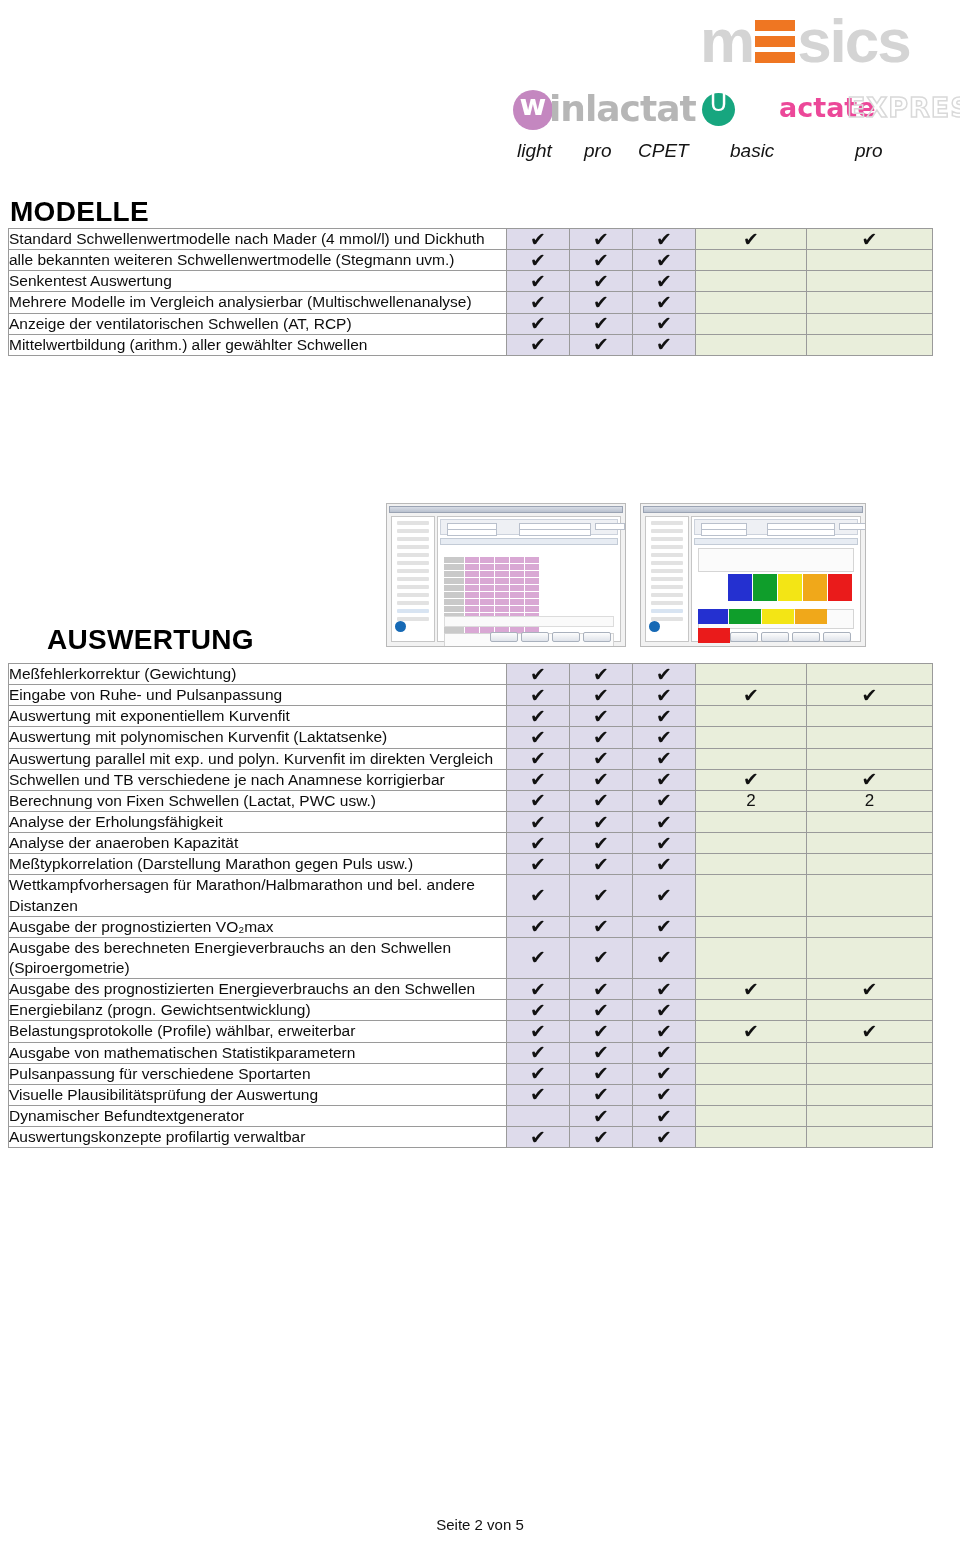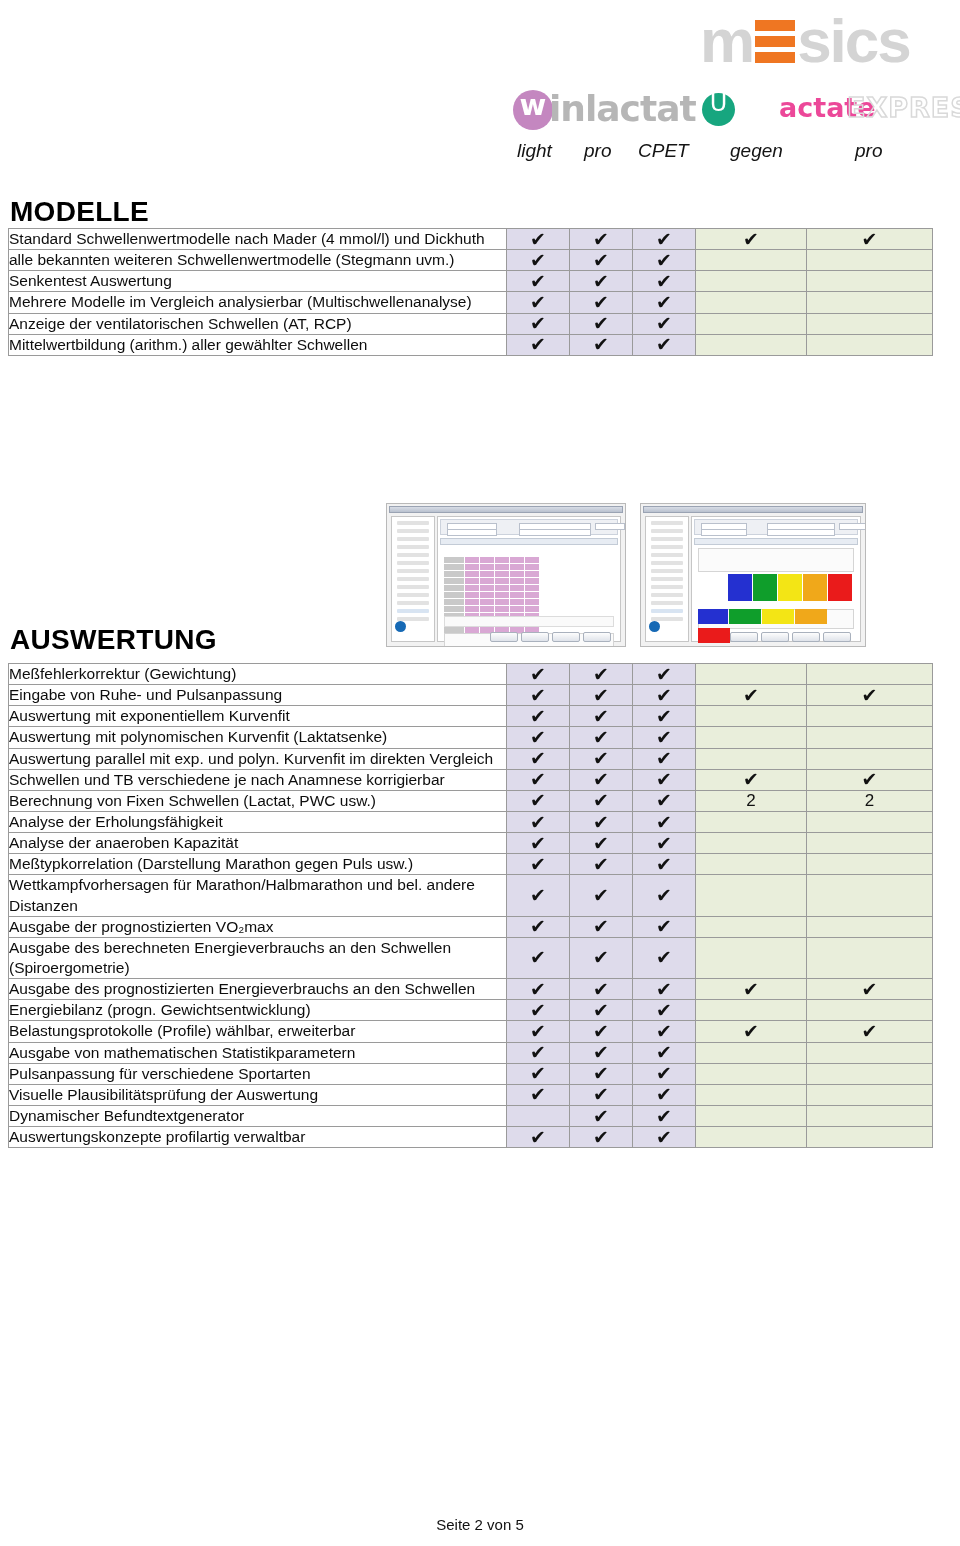--- a/index.html
+++ b/index.html
@@ -61,21 +61,21 @@
   .edition{position:absolute;font-style:italic;font-size:19px;color:#141414;}
   .ed-light{left:517px;} .ed-pro1{left:584px;} .ed-cpet{left:638px;}
   .ed-basic{left:730px;} .ed-pro2{left:855px;}
 
   
   .section-title{
     font-size:28px;font-weight:bold;letter-spacing:.3px;
     position:absolute;left:10px;
   }
   #title-modelle{top:196px;}
-  #title-auswertung{top:624px;}
+  #title-auswertung{top:624px;margin-left:37px;}
 
   
   table.feat{
     position:absolute;left:8px;border-collapse:collapse;
     table-layout:fixed;width:924px;
     font-size:15.5px;
   }
   #tbl-modelle{top:228px;}
   #tbl-auswertung{top:663px;}
   table.feat td{
@@ -166,21 +166,21 @@
         <span>U</span>
       </span>
     <span class="lx-text">actate</span>
     <span class="lx-express">EXPRESS</span>
   </div>
 
   <div class="edition-row">
     <span class="edition ed-light">light</span>
     <span class="edition ed-pro1">pro</span>
     <span class="edition ed-cpet">CPET</span>
-    <span class="edition ed-basic">gegen</span>
+    <span class="edition ed-basic">basic</span>
     <span class="edition ed-pro2">pro</span>
   </div>
 </div>
 
 <div class="section-title" id="title-modelle">MODELLE</div>
 <table class="feat" id="tbl-modelle">
     <tbody>
       <tr>
         <td class="lbl">Standard Schwellenwertmodelle nach Mader (4 mmol/l) und Dickhuth</td>
         <td class="c c1"><span class="chk">✔</span></td>

